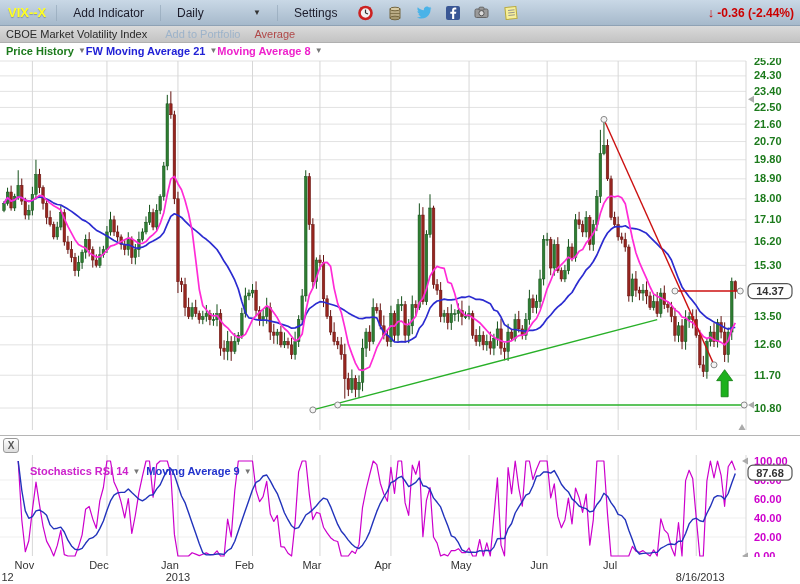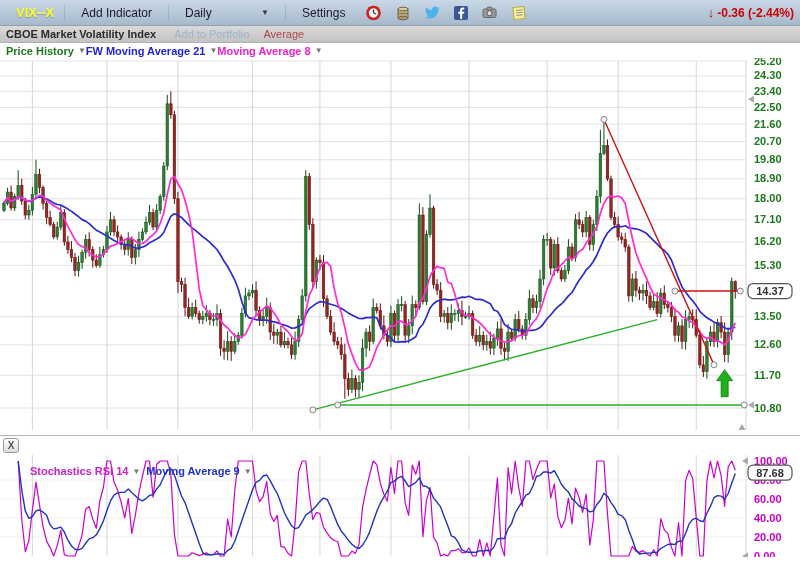--- a/index.html
+++ b/index.html
@@ -4,38 +4,38 @@
 <style>
   * { margin:0; padding:0; box-sizing:border-box; }
   html,body { width:800px; height:584px; background:#fff; overflow:hidden;
               font-family:"Liberation Sans", sans-serif; }
   #app { width:800px; height:584px; position:relative; background:#fff; }
 
   
   .toolbar { height:26px; display:flex; align-items:center;
              background:linear-gradient(#c9d8e6,#a6b9cb);
              border-bottom:1px solid #8fa2b5; font-size:12px; color:#1b1b2a; }
-  .tb-symbol { color:#ffff22; font-weight:bold; font-size:13px; margin-left:16px;
+  .tb-symbol { color:#ffff22; font-weight:bold; font-size:13px; margin-left:8px;
                text-shadow:0 1px 1px rgba(0,0,0,.25); }
   .tb-sep { width:1px; height:16px; background:#8fa3b6; margin:0 10px; opacity:.6; }
   .tb-item { padding:0 6px; cursor:default;text-align:center; }
   .tb-dd { display:flex; align-items:center; width:96px; justify-content:space-between;
            padding:0 6px; }
   .dd-arrow { color:#333; font-size:8px; }
   .tb-icons { display:flex; align-items:center; gap:12px; margin-left:14px; }
   .tb-icon { width:17px; height:17px; display:inline-flex; align-items:center; justify-content:center; }
   .tb-change { margin-left:auto; margin-right:6px; color:#cc0000; font-weight:bold;
                font-size:12px; display:flex; align-items:center; gap:3px; }
   .dn-arrow { color:#cc0000; font-size:13px; font-weight:bold; }
 
   
   .subheader { height:17px; display:flex; align-items:center; font-size:11px;
                background:linear-gradient(#dadada,#c3c3c3);
                border-bottom:1px solid #b0b0b0; }
-  .sh-name { color:#2a2a2a; margin-left:6px; font-weight:bold; }
+  .sh-name { color:#2a2a2a; margin-left:6px; font-weight:normal; }
   .sh-port { color:#9db3ca; margin-left:18px; }
   .sh-draw { color:#b04848; margin-left:14px; }
 
   
   .legend { height:15px; display:flex; align-items:center; font-size:11px;
             background:#fff; gap:0; padding-left:6px; }
   .lg-item { display:flex; align-items:center; gap:4px; font-weight:bold; }
   .lg-arrow { color:#777; font-size:8px; font-weight:normal; }
 
   
@@ -701,14 +701,28 @@
         <text x="770" y="21.503999999999994" font-size="11" font-weight="bold" fill="#333" text-anchor="middle">87.68</text>
       </g>
       <g>
         <polygon points="742,6 748,2.5 748,9.5" fill="#aaa"></polygon>
       </g>
       <g>
         <polygon points="742,101 748,97.5 748,104.5" fill="#aaa"></polygon>
       </g>
     </svg>
 
+  <div class="xaxis" id="xaxis">
+      <span class="xl" style="left: 24.4px; top: 2px;">Nov</span>
+      <span class="xl" style="left: 98.95px; top: 2px;">Dec</span>
+      <span class="xl" style="left: 169.95px; top: 2px;">Jan</span>
+      <span class="xl" style="left: 244.5px; top: 2px;">Feb</span>
+      <span class="xl" style="left: 311.95px; top: 2px;">Mar</span>
+      <span class="xl" style="left: 382.95px; top: 2px;">Apr</span>
+      <span class="xl" style="left: 461.05px; top: 2px;">May</span>
+      <span class="xl" style="left: 539.15px; top: 2px;">Jun</span>
+      <span class="xl" style="left: 610.15px; top: 2px;">Jul</span>
+      <span class="xl" style="left: 7.55px; top: 14px;">12</span>
+      <span class="xl" style="left: 177.95px; top: 14px;">2013</span>
+      <span class="xl" style="left: 700.25px; top: 14px;">8/16/2013</span>
+    </div>
 
 </div>
 
 </body></html>

